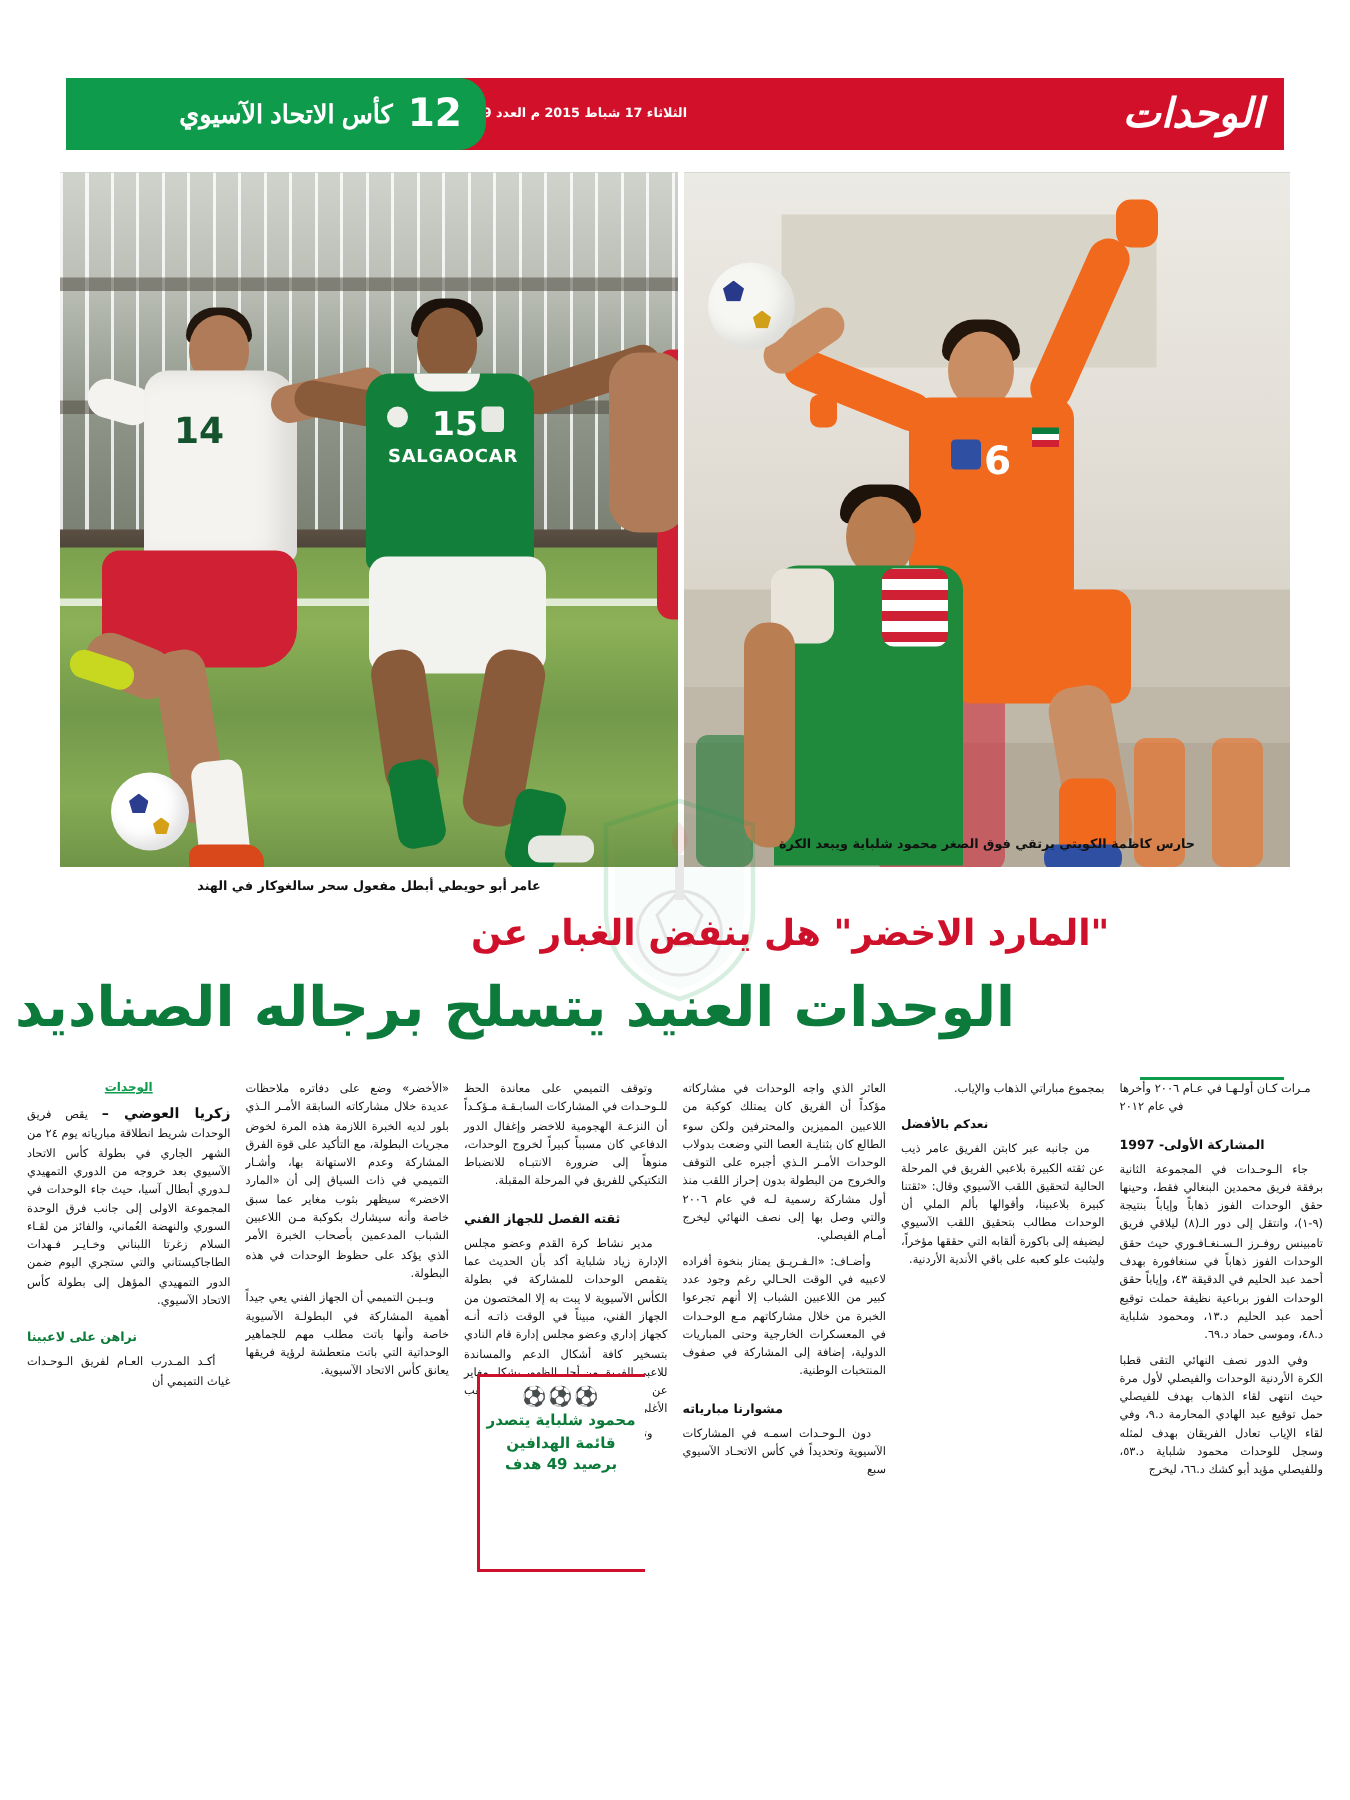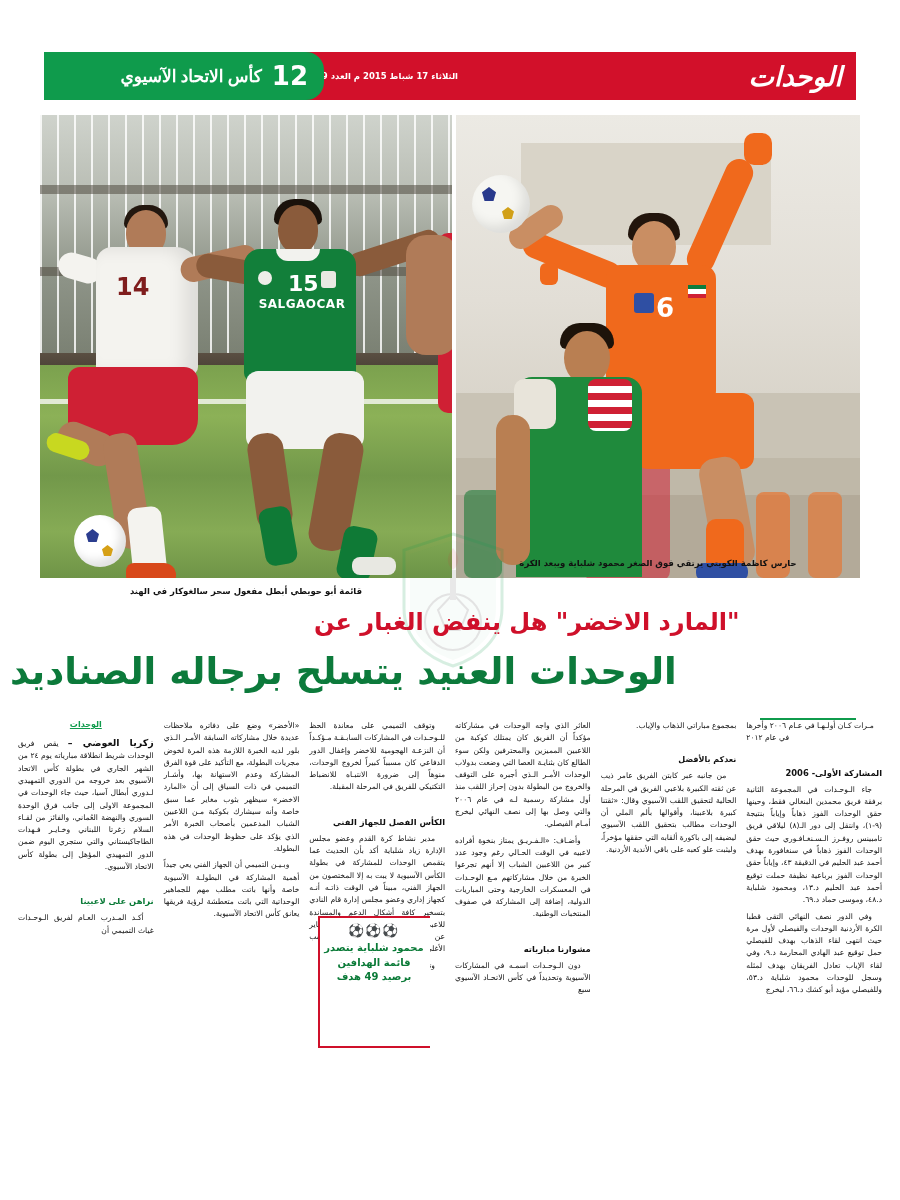--- a/index.html
+++ b/index.html
@@ -47,21 +47,21 @@
     padding-right: 16px;
     gap: 10px;
   }
   .section-num {
     color: #ffffff;
     font-family: "DejaVu Sans", sans-serif;
     font-weight: bold; font-size: 26px;
   }
   .section-title {
     color: #ffffff;
-    font-family: Liberation Serif, serif;
+    font-family: Liberation Sans, sans-serif;
     font-weight: bold; font-size: 17px;
   }
 
   
   .photo {
     position: absolute;
     overflow: hidden;
     background: #9aa79a;
   }
   .photo-left  { left: 40px;  top: 115px; width: 412px; height: 463px; }
@@ -96,21 +96,21 @@
     background: rgba(255,255,255,.75);
   }
   .wall {
     position: absolute; left: 0; width: 100%; height: 28px;
     background: linear-gradient(180deg,#5a4f42,#40382e);
   }
   
   .pA-head { position:absolute; left:86px; top:95px; width:40px; height:46px; border-radius:50% 50% 46% 46%; background:#b07b58; }
   .pA-hair { position:absolute; left:84px; top:90px; width:44px; height:24px; border-radius:22px 22px 6px 6px; background:#22170f; }
   .pA-torso{ position:absolute; left:56px; top:132px; width:102px; height:128px; border-radius:16px 22px 8px 8px; background:#f4f3ef; box-shadow: inset -12px 0 18px rgba(0,0,0,.10); }
-  .pA-num  { position:absolute; left:76px; top:158px; color:#7f1d1d; font-family:"DejaVu Sans",sans-serif; font-weight:bold; font-size:24px; }
+  .pA-num  { position:absolute; left:76px; top:158px; color:#14532d; font-family:"DejaVu Sans",sans-serif; font-weight:bold; font-size:24px; }
   .pA-armL { position:absolute; left:18px; top:140px; width:44px; height:26px; border-radius:13px; background:#f4f3ef; transform:rotate(16deg); }
   .pA-armR { position:absolute; left:140px; top:136px; width:78px; height:25px; border-radius:13px; background:#b07b58; transform:rotate(-13deg); }
   .pA-shorts{ position:absolute; left:28px; top:252px; width:130px; height:78px; border-radius:12px 14px 26px 10px; background:#cf2034; }
   .pA-legF { position:absolute; left:70px; top:318px; width:34px; height:116px; border-radius:14px; background:#b07b58; transform:rotate(-9deg); }
   .pA-legB { position:absolute; left:16px; top:312px; width:60px; height:34px; border-radius:16px; background:#b07b58; transform:rotate(22deg); }
   .pA-sock { position:absolute; left:90px; top:392px; width:34px; height:68px; border-radius:10px; background:#f4f3ef; transform:rotate(-6deg); }
   .pA-boot { position:absolute; left:86px; top:448px; width:50px; height:19px; border-radius:8px 12px 6px 6px; background:#d8481a; }
   .pA-boot2{ position:absolute; left:6px;  top:322px; width:44px; height:19px; border-radius:10px; background:#c8d820; transform:rotate(18deg); }
 
   
@@ -225,22 +225,22 @@
     font-family:"DejaVu Sans",sans-serif;
     font-size:7.6px; line-height:1.62;
     color:#111; text-align:justify;
     text-indent: 10px;
     margin-bottom: 4px;
   }
   p.body.nofirst { text-indent: 0; }
   .subhead {
     font-family:"DejaVu Sans",sans-serif;
     font-weight:bold; font-size:8.4px;
-    color:#0a7a37; text-align:right;
-    margin: 23px 0 6px;
+    color:#0a7a37; text-align:left;
+    margin: 13px 0 6px;
   }
   .subhead.blk { color:#111; }
   .subhead.small { font-size:8px; }
 
   
   .quote-box {
     position: absolute; left: 318px; top: 916px;
     width: 112px; height: 132px;
     border-left: 2px solid #cf102a;
     border-top: 2px solid #cf102a;
@@ -308,21 +308,21 @@
     <div class="pB-legL"></div>
     <div class="pB-sockL"></div>
     <div class="pB-legR"></div>
     <div class="pB-sockR"></div>
     <div class="pB-bootR"></div>
 
     <div class="edge-shirt"></div>
     <div class="edge-arm"></div>
     <div class="ball-left"></div>
   </div>
-  <div class="caption cap-left">قائمة أبو حويطي أبطل مفعول سحر سالغوكار في الهند</div>
+  <div class="caption cap-left">عامر أبو حويطي أبطل مفعول سحر سالغوكار في الهند</div>
 
   <div class="photo photo-right">
     <div class="r-sky"></div>
     <div class="r-block"></div>
     <div class="r-wall"></div>
     <div class="r-wall2"></div>
     <div class="r-seats"></div>
 
     <div class="far1"></div>
     <div class="far2"></div>
@@ -385,41 +385,41 @@
       <p class="body">أكـد المـدرب العـام لفريق الـوحـدات غياث التميمي أن</p>
     </div>
 
     <div class="col">
       <p class="body nofirst">«الأخضر» وضع على دفاتره ملاحظات عديدة خلال مشاركاته السابقة الأمـر الـذي بلور لديه الخبرة اللازمة هذه المرة لخوض مجريات البطولة، مع التأكيد على قوة الفرق المشاركة وعدم الاستهانة بها، وأشـار التميمي في ذات السياق إلى أن «المارد الاخضر» سيظهر بثوب مغاير عما سبق خاصة وأنه سيشارك بكوكبة مـن اللاعبين الشباب المدعمين بأصحاب الخبرة الأمر الذي يؤكد على حظوظ الوحدات في هذه البطولة.</p>
       <p class="body">وبـيـن التميمي أن الجهاز الفني يعي جيداً أهمية المشاركة في البطولـة الآسيوية خاصة وأنها باتت مطلب مهم للجماهير الوحداتية التي باتت متعطشة لرؤية فريقها يعانق كأس الاتحاد الآسيوية.</p>
     </div>
 
     <div class="col">
       <p class="body">وتوقف التميمي على معاندة الحظ للـوحـدات في المشاركات السابـقـة مـؤكـداً أن النزعـة الهجومية للاخضر وإغفال الدور الدفاعي كان مسبباً كبيراً لخروج الوحدات، منوهاً إلى ضرورة الانتبـاه للانضباط التكتيكي للفريق في المرحلة المقبلة.</p>
-      <div class="subhead blk">الكأس الفصل للجهاز الفني</div>
+      <div class="subhead blk">ثقته الفصل للجهاز الفني</div>
       <p class="body">مدير نشاط كرة القدم وعضو مجلس الإدارة زياد شلباية أكد بأن الحديث عما يتقمص الوحدات للمشاركة في بطولة الكأس الآسيوية لا يبت به إلا المختصون من الجهاز الفني، مبيناً في الوقت ذاتـه أنـه كجهاز إداري وعضو مجلس إدارة قام النادي بتسخير كافة أشكال الدعم والمساندة للاعبي الفريق من أجل الظهور بشكل مغاير عن المرات الماضية والبحث عن اللقب الأغلى قارياً لجماهير الوحدات ولاعبيه.</p>
       <p class="body">وتـوقف شلباية على الحظ</p>
     </div>
 
     <div class="col">
       <p class="body nofirst">العاثر الذي واجه الوحدات في مشاركاته مؤكداً أن الفريق كان يمتلك كوكبة من اللاعبين المميزين والمحترفين ولكن سوء الطالع كان بثنايـة العصا التي وضعت بدولاب الوحدات الأمـر الـذي أجبره على التوقف والخروج من البطولة بدون إحراز اللقب منذ أول مشاركة رسمية لـه في عام ٢٠٠٦ والتي وصل بها إلى نصف النهائي ليخرج أمـام الفيصلي.</p>
       <p class="body">وأضـاف: «الـفـريـق يمتاز بنخوة أفراده لاعبيه في الوقت الحـالي رغم وجود عدد كبير من اللاعبين الشباب إلا أنهم تجرعوا الخبرة من خلال مشاركاتهم مـع الوحـدات في المعسكرات الخارجية وحتى المباريات الدولية، إضافة إلى المشاركة في صفوف المنتخبات الوطنية.</p>
       <div class="subhead blk">مشوارنا مبارياته</div>
       <p class="body">دون الـوحـدات اسمـه في المشاركات الآسيوية وتحديداً في كأس الاتحـاد الآسيوي سبع</p>
     </div>
 
     <div class="col">
       <p class="body nofirst">بمجموع مباراتي الذهاب والإياب.</p>
       <div class="subhead blk small">نعدكم بالأفضل</div>
       <p class="body">من جانبه عبر كابتن الفريق عامر ذيب عن ثقته الكبيرة بلاعبي الفريق في المرحلة الحالية لتحقيق اللقب الآسيوي وقال: «ثقتنا كبيرة بلاعبينا، وأقوالها بألم الملي أن الوحدات مطالب بتحقيق اللقب الآسيوي ليضيفه إلى باكورة ألقابه التي حققها مؤخراً، وليثبت علو كعبه على باقي الأندية الأردنية.</p>
     </div>
 
     <div class="col">
       <p class="body nofirst" style="text-align:left">مـرات كـان أولـهـا في عـام ٢٠٠٦ وأخرها في عام ٢٠١٢</p>
-      <div class="subhead blk">المشاركة الأولى- 2006</div>
+      <div class="subhead blk">المشاركة الأولى- 1997</div>
       <p class="body">جاء الـوحـدات في المجموعة الثانية برفقة فريق محمدين البنغالي فقط، وحينها حقق الوحدات الفوز ذهاباً وإياباً بنتيجة (٩-١)، وانتقل إلى دور الـ(٨) ليلاقي فريق تامبينس روفـرز الـسـنغـافـوري حيث حقق الوحدات الفوز ذهاباً في سنغافورة بهدف أحمد عبد الحليم في الدقيقة ٤٣، وإياباً حقق الوحدات الفوز برباعية نظيفة حملت توقيع أحمد عبد الحليم د.١٣، ومحمود شلباية د.٤٨، وموسى حماد د.٦٩.</p>
       <p class="body">وفي الدور نصف النهائي التقى قطبا الكرة الأردنية الوحدات والفيصلي لأول مرة حيث انتهى لقاء الذهاب بهدف للفيصلي حمل توقيع عبد الهادي المحارمة د.٩، وفي لقاء الإياب تعادل الفريقان بهدف لمثله وسجل للوحدات محمود شلباية د.٥٣، وللفيصلي مؤيد أبو كشك د.٦٦، ليخرج</p>
     </div>
 
   </div>
 
   <div class="quote-box">
     <div class="quote-balls">⚽⚽⚽</div>
     <div class="quote-text">محمود شلباية يتصدر قائمة الهدافين برصيد 49 هدف</div>
   </div>

